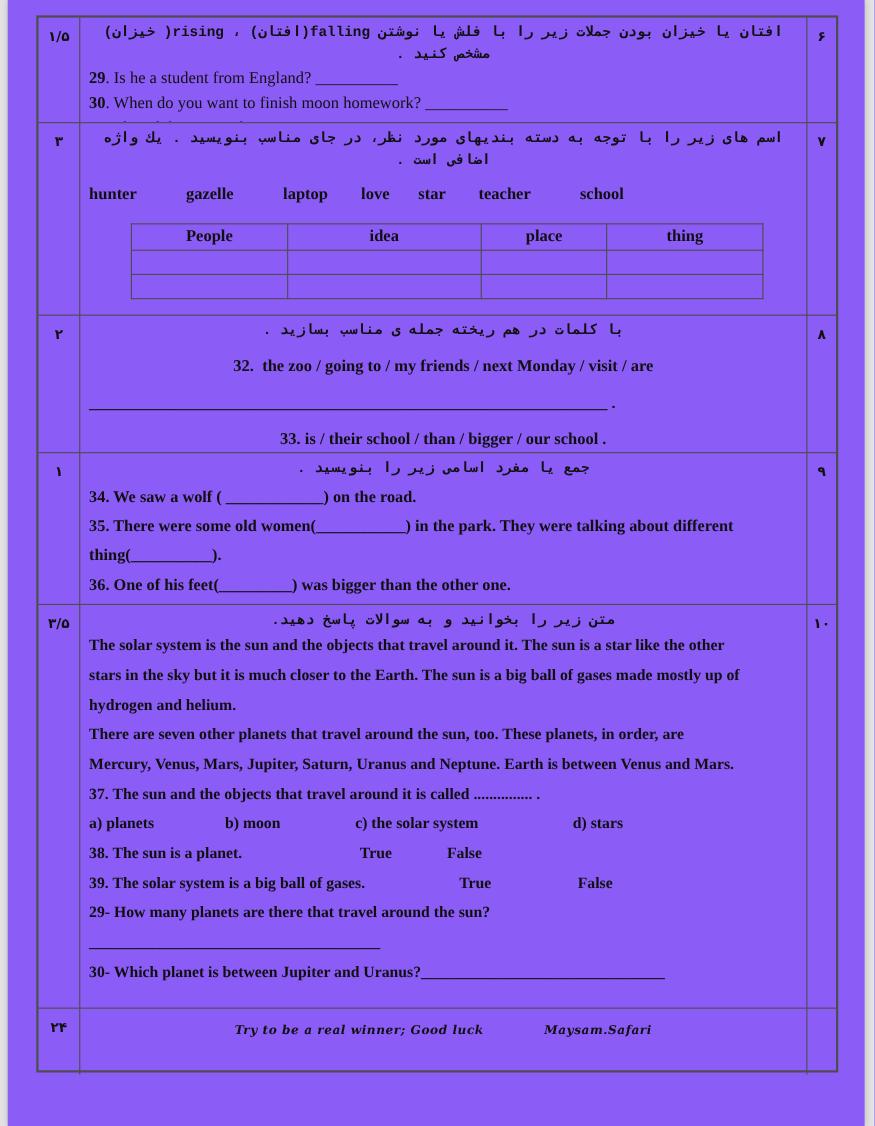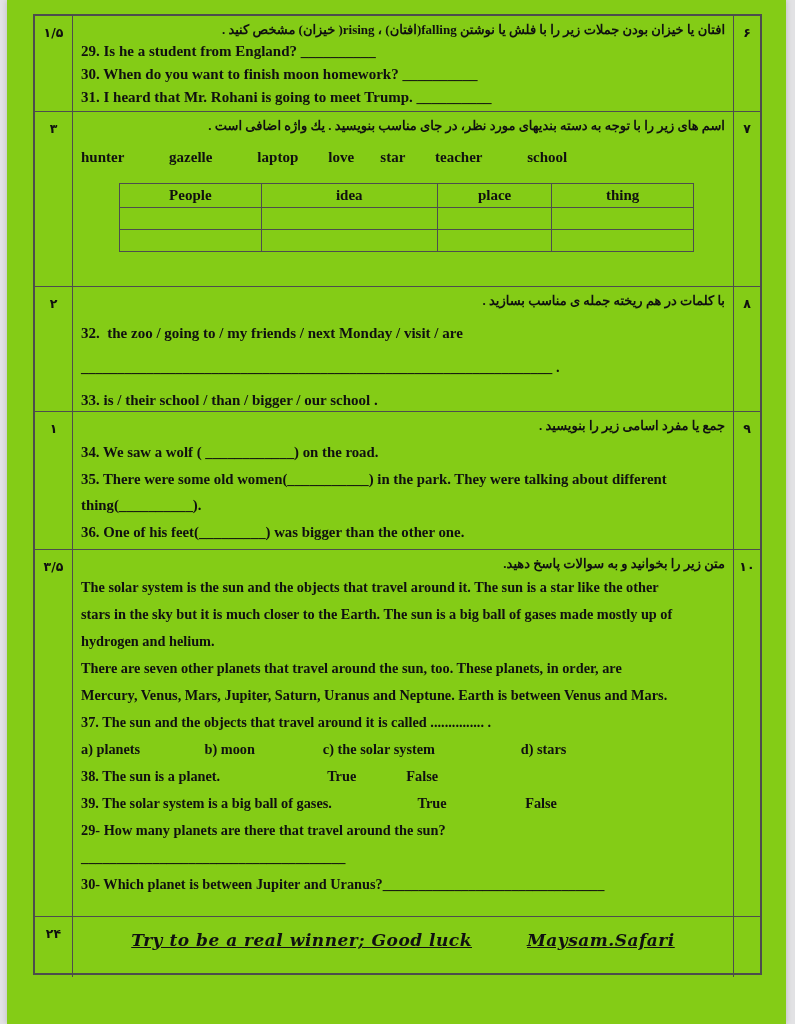--- a/index.html
+++ b/index.html
@@ -6,21 +6,21 @@
   html,body { width:795px; height:1024px; }
   body {
     background:#e2e2e4;
     font-family:"Liberation Serif", serif;
     color:#101010;
     position:relative;
     overflow:hidden;
   }
   .paper {
     position:absolute; left:7px; top:0; width:779px; height:1024px;
-    background:#84cc16;
+    background:#8b5cf6;
     box-shadow:0 0 6px rgba(0,0,0,.18);
   }
   .exam-grid {
     position:absolute; left:26px; top:14px; width:729px; height:961px;
     display:grid;
     grid-template-columns:38px 1fr 27px;
     grid-template-rows:96px 175px 125px 138px 367px 60px;
     border:2px solid #4d4d4d;
   }
   .score-cell {
@@ -32,54 +32,53 @@
   .num-cell {
     border-left:1.5px solid #4d4d4d;
     text-align:center; padding-top:9px;
     font-family:"DejaVu Sans", sans-serif;
     font-weight:bold; font-size:12.5px;
   }
   .content-cell { padding:4px 8px 0 8px; overflow:hidden; }
   .rb { border-bottom:1.5px solid #4d4d4d; }
 
   .fa-title {
-    direction:rtl; text-align:right; unicode-bidi:plaintext;
-    font-family:Liberation Serif, serif;
+    direction:rtl; text-align:center; unicode-bidi:plaintext;
+    font-family:Liberation Mono, monospace;
     font-weight:bold; font-size:13px; line-height:20px;
   }
   .en-line { font-size:15px; line-height:23px; }
   .q-num { font-weight:bold; }
-  .q-text { font-weight:bold;text-align:right; }
+  .q-text { font-weight:normal;text-align:right; }
   .bold-line { font-weight:bold; font-size:14.5px; white-space:pre-wrap; }
   .words-line { margin-top:13px; font-size:15px; }
 
   .cls-table {
     border-collapse:collapse; margin:17px 0 0 38px; width:575px;
     table-layout:fixed;
   }
   .cls-table th, .cls-table td { border:1.5px solid #4d4d4d; }
   .cls-table th { height:24px; font-size:15px; font-weight:bold; }
   .cls-table td { height:22px; }
   .col-1{width:135px}.col-2{width:168px}.col-3{width:109px}.col-4{width:135px}
 
   .s8 .bold-line { line-height:22px; }
-  .s8 .q { margin-top:11px; font-size:15px; }
+  .s8 .q { margin-top:11px; font-size:15px;text-align:center; }
   .s8 .blank { margin-top:12px; }
 
   .s9 .q { line-height:26.5px; font-size:14.8px; }
   .s9-start { margin-top:3px; }
 
   .s10 .line { line-height:27px; font-size:14.3px; white-space:pre;font-family:Liberation Serif, serif; }
 
   .footer-cell { display:flex; justify-content:center; align-items:flex-start; gap:55px; padding-top:13px; }
   .script-text {
     font-family:"DejaVu Serif", serif;
-    font-style:italic; font-weight:bold; font-size:17px;
+    font-style:italic; font-weight:bold; font-size:11px;
     letter-spacing:.5px;
-    text-decoration:underline;
   }
 </style>
 </head>
 <body>
 
 <div class="paper">
   <div class="exam-grid">
 
     <div class="score-cell rb"><span>۱/۵</span></div>
     <div class="content-cell rb">

